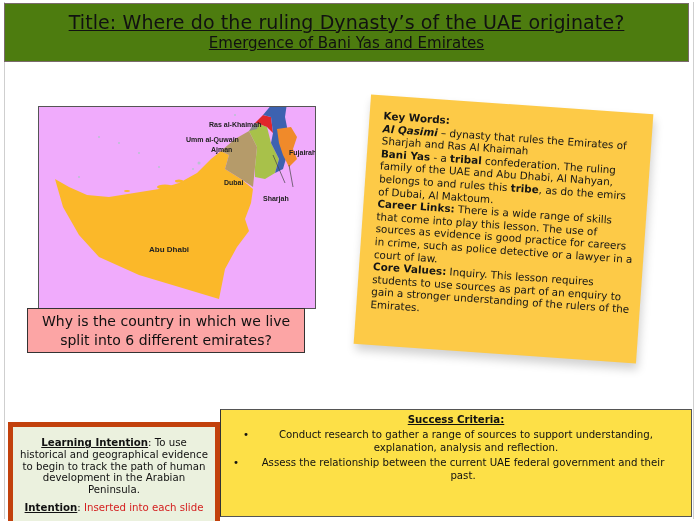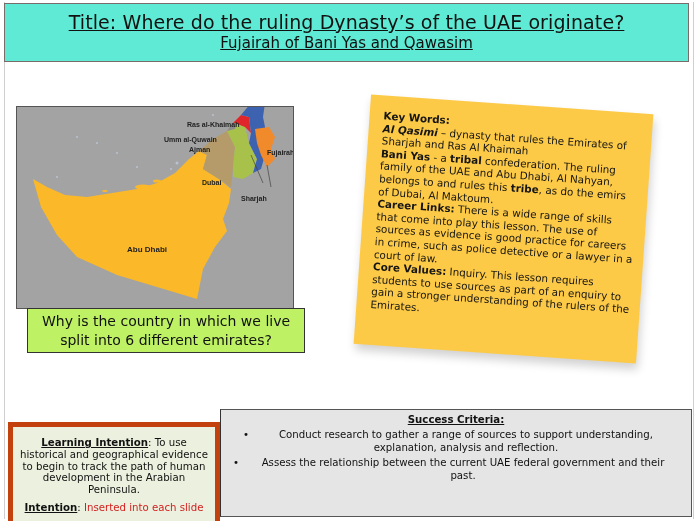--- a/index.html
+++ b/index.html
@@ -8,44 +8,44 @@
     background: #ffffff;
     font-family: "DejaVu Sans", sans-serif;
     color: #111;
   }
   .slide-frame {
     position: absolute; left: 4px; top: 2px; width: 688px; height: 517px;
     border-left: 1px solid #cfcfcf; border-right: 1px solid #cfcfcf;
   }
   .title-bar {
     position: absolute; left: 4px; top: 3px; width: 685px; height: 59px;
-    background: #5eead4; border: 1px solid #7a6b6b; box-sizing: border-box;
+    background: #4d7c0f; border: 1px solid #7a6b6b; box-sizing: border-box;
     text-align: center;
   }
   .title-main {
     display: block; margin-top: 7px;
     font-size: 19px; text-decoration: underline; letter-spacing: 0.1px;
   }
   .title-sub {
     display: block; margin-top: 1px;
     font-size: 15px; text-decoration: underline;
   }
   
   .map-box {
-    position: absolute; left: 16px; top: 106px; width: 278px; height: 203px;
-    border: 1px solid #555; background: #a3a3a3; box-sizing: border-box; overflow: hidden;
+    position: absolute; left: 38px; top: 106px; width: 278px; height: 203px;
+    border: 1px solid #555; background: #f0abfc; box-sizing: border-box; overflow: hidden;
   }
   .map-box svg { position: absolute; left: 0; top: 0; }
   .map-label {
     position: absolute; font-size: 7px; font-weight: bold; color: #222;
     font-family: "Liberation Sans", sans-serif; white-space: nowrap;
   }
   .question-box {
     position: absolute; left: 27px; top: 308px; width: 278px; height: 45px;
-    background: #bef264; border: 1px solid #333; box-sizing: border-box;
+    background: #fca5a5; border: 1px solid #333; box-sizing: border-box;
     text-align: center; font-size: 14px; line-height: 19px; padding-top: 3px;
   }
   
   .sticky-wrap {
     position: absolute; left: 362px; top: 104px; width: 283px; height: 250px;
     transform: rotate(4deg); transform-origin: center;
   }
   .sticky {
     position: absolute; inset: 0;
     background: #fdca47;
@@ -59,38 +59,38 @@
   .learning-box {
     position: absolute; left: 8px; top: 422px; width: 212px; height: 108px;
     background: #ebf1de; border: 5px solid #c2410c; box-sizing: border-box;
     text-align: center; font-size: 10.2px; line-height: 11.8px; padding: 10px 4px 0 4px;
   }
   .learning-box .lbl { font-weight: bold; text-decoration: underline; }
   .challenge { margin-top: 6px; display: block; }
   .challenge .val { color: #d42020; }
   .success-box {
     position: absolute; left: 220px; top: 409px; width: 472px; height: 108px;
-    background: #e5e5e5; border: 1px solid #555; border-left: 1px solid #333; box-sizing: border-box;
+    background: #fde047; border: 1px solid #555; border-left: 1px solid #333; box-sizing: border-box;
     text-align: center; font-size: 10.2px; line-height: 13px; padding-top: 3px;
   }
   .success-box .heading { font-weight: bold; text-decoration: underline; display: block; margin-bottom: 2px; }
   .crit { display: block; position: relative; padding: 0 14px 0 34px; margin-bottom: 2px; }
   .crit .bullet { position: absolute; left: 22px; top: 0; }
   .crit.first { padding: 0 12px; }
   .crit.third .bullet { left: 12px; }
   .crit.third { padding-left: 28px; }
 </style>
 </head>
 <body>
 
 <div class="slide-frame"></div>
 
 <div class="title-bar">
   <span class="title-main">Title: Where do the ruling Dynasty’s of the UAE originate?</span>
-  <span class="title-sub">Fujairah of Bani Yas and Qawasim</span>
+  <span class="title-sub">Emergence of Bani Yas and Emirates</span>
 </div>
 
 <div class="map-box">
   <svg width="278" height="203" viewBox="0 0 278 203">
 
     <path d="M16,72 L30,80 L48,88 L70,90 L95,86 L120,82 L140,76 L158,66 L172,52 L182,44 L190,48 L186,62 L202,72 L214,82 L212,96 L206,112 L210,124 L198,140 L186,162 L180,192 L140,180 L100,168 L60,150 L40,128 L24,100 Z" fill="#fbb829"></path>
 
     <path d="M182,44 L196,32 L210,24 L218,40 L216,60 L214,80 L202,72 L186,62 L190,48 Z" fill="#b59b6a"></path>
 
     <path d="M210,24 L218,16 L228,20 L232,36 L240,52 L236,66 L226,72 L216,70 L216,60 L218,40 Z" fill="#a8c14a"></path>

